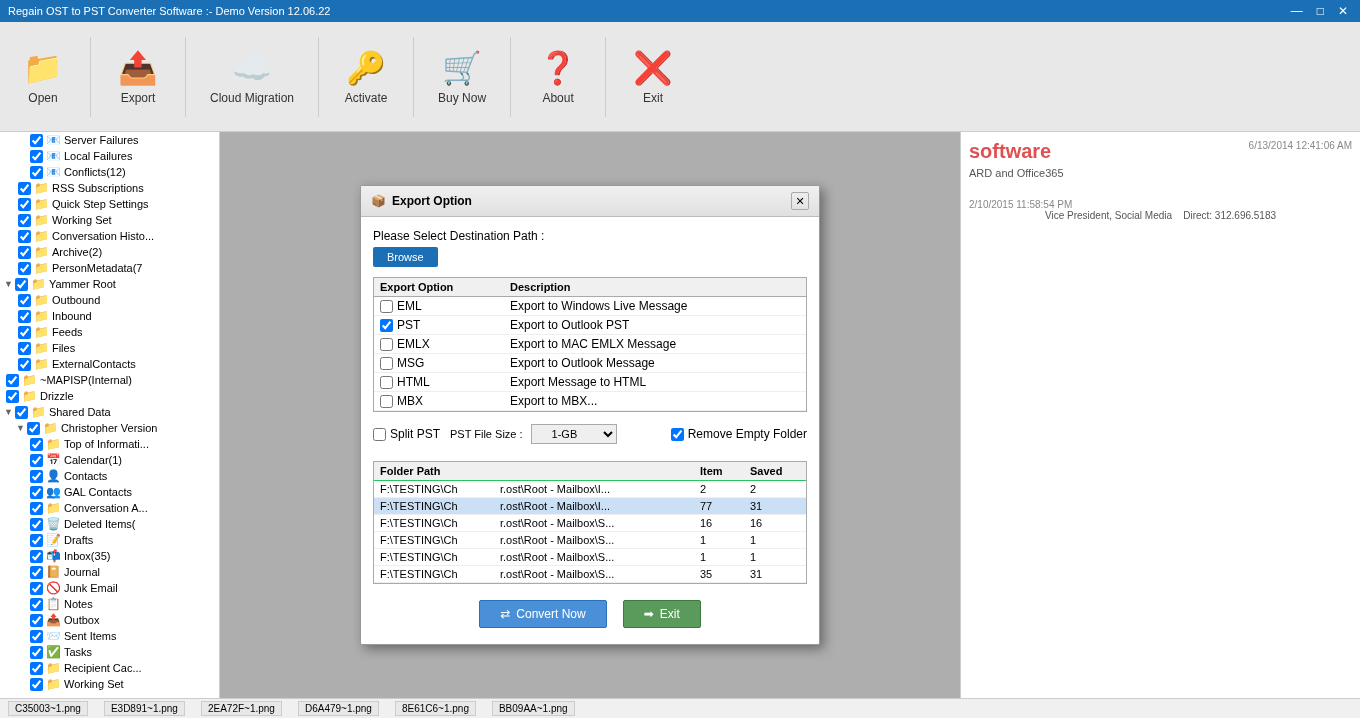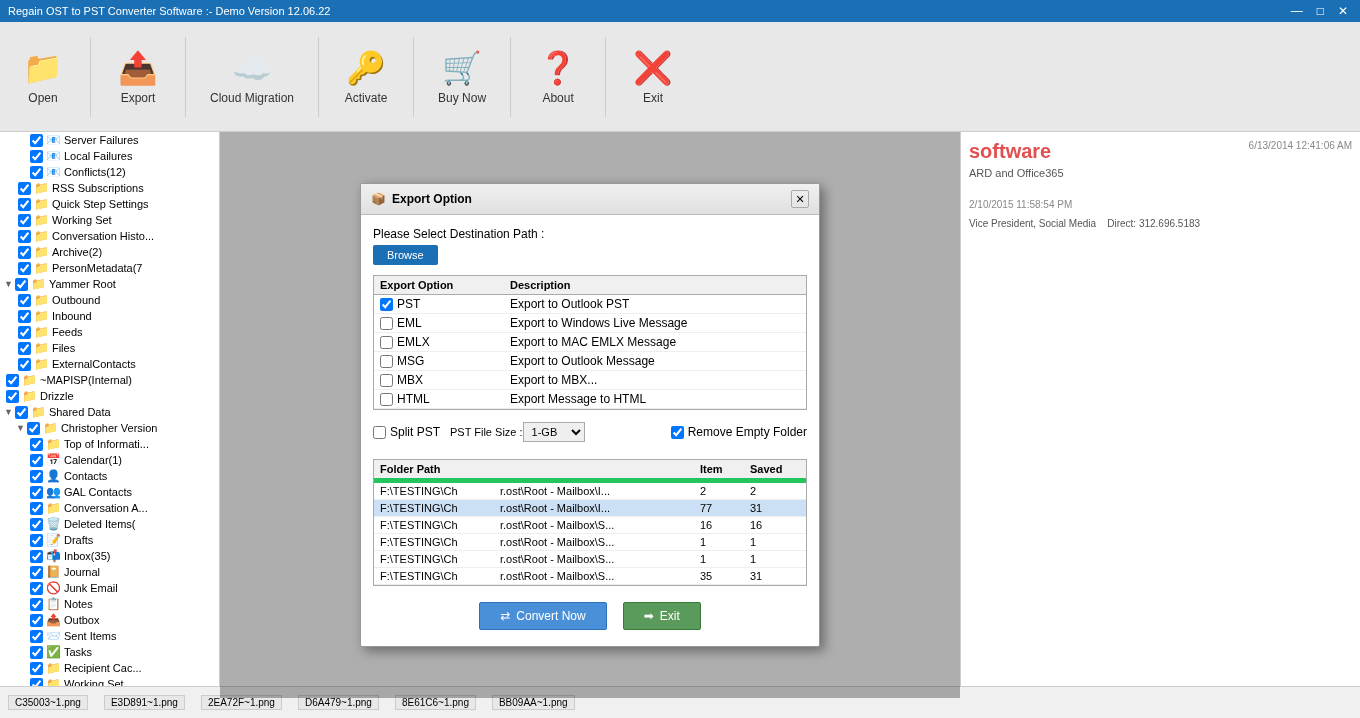--- a/index.html
+++ b/index.html
@@ -79,21 +79,21 @@
       background: white;
       opacity: 0.4;
     }
 
     
     .status-bar {
       position: absolute;
       bottom: 0;
       left: 0;
       right: 0;
-      height: 32px;
+      height: 20px;
       background: #f0f0f0;
       border-top: 1px solid #ccc;
       display: flex;
       align-items: center;
       padding: 0 8px;
       gap: 16px;
       font-size: 11px;
     }
     .status-item { display: flex; align-items: center; gap: 4px; }
     .status-thumbnail { background: #e8e8e8; border: 1px solid #ccc; padding: 1px 6px; font-size: 10px; cursor: pointer; }
@@ -174,34 +174,34 @@
 
     
     .split-row {
       display: flex;
       align-items: center;
       gap: 10px;
       margin-bottom: 13px;
       padding: 4px 0;
     }
     .split-row-left { display: flex; align-items: center; gap: 4px; }
-    .split-pst-size { display: flex; align-items: center; gap: 0; font-size: 11px; }
-    .size-select { border: 1px solid #aaa; padding: 2px 4px; font-size: 11px; }
+    .split-pst-size { display: flex; align-items: center; gap: 8px; font-size: 11px; }
+    .size-select { border: 1px solid #aaa; padding: 2px 16px; font-size: 11px; }
     .remove-empty-row { display: flex; align-items: center; gap: 4px; margin-left: auto; }
 
     
     .folder-table-container {
       border: 1px solid #aaa;
       margin-bottom: 8px;
     }
     .folder-table-header {
       display: grid;
       grid-template-columns: 120px 1fr 50px 50px;
       background: #f0f0f0;
-      border-bottom: 5px solid #22c55e;
+      border-bottom: 1px solid #22c55e;
       font-weight: bold;
       font-size: 11px;
       padding: 3px 6px;
     }
     .folder-table-body {
       max-height: 130px;
       overflow-y: auto;
     }
     .folder-row {
       display: grid;
@@ -581,59 +581,59 @@
           </div>
 
           <div class="export-table-container">
             <div class="export-table-header">
               <span>Export Option</span>
               <span>Description</span>
             </div>
             <div class="export-table-body" id="export-table-body">
             <div class="export-row">
                   <div class="export-row-left">
+                    <input type="checkbox" style="">
+                    <span>EML</span>
+                  </div>
+                  <span>Export to Windows Live Message</span>
+                </div>
+                <div class="export-row">
+                  <div class="export-row-left">
                     <input type="checkbox" checked="" style="">
                     <span>PST</span>
                   </div>
                   <span>Export to Outlook PST</span>
-                </div>
-                <div class="export-row">
-                  <div class="export-row-left">
-                    <input type="checkbox" style="">
-                    <span>EML</span>
-                  </div>
-                  <span>Export to Windows Live Message</span>
                 </div>
                 <div class="export-row">
                   <div class="export-row-left">
                     <input type="checkbox" style="">
                     <span>EMLX</span>
                   </div>
                   <span>Export to MAC EMLX Message</span>
                 </div>
                 <div class="export-row">
                   <div class="export-row-left">
                     <input type="checkbox" style="">
                     <span>MSG</span>
                   </div>
                   <span>Export to Outlook Message</span>
                 </div>
                 <div class="export-row">
                   <div class="export-row-left">
                     <input type="checkbox" style="">
+                    <span>HTML</span>
+                  </div>
+                  <span>Export Message to HTML</span>
+                </div>
+                <div class="export-row">
+                  <div class="export-row-left">
+                    <input type="checkbox" style="">
                     <span>MBX</span>
                   </div>
                   <span>Export to MBX...</span>
-                </div>
-                <div class="export-row">
-                  <div class="export-row-left">
-                    <input type="checkbox" style="">
-                    <span>HTML</span>
-                  </div>
-                  <span>Export Message to HTML</span>
                 </div>
               </div>
           </div>
 
           <div class="split-row">
             <div class="split-row-left">
               <input type="checkbox" style="">
               <span>Split PST</span>
             </div>
             <div class="split-pst-size">
@@ -712,21 +712,21 @@
         </div>
       </div>
     </div>
   </div>
 
   <div class="right-panel">
     <div class="right-panel-header" style="color:#e05050;font-size:20px;font-weight:bold;">software</div>
     <div class="right-panel-sub">ARD and Office365</div>
     <div class="email-date">6/13/2014 12:41:06 AM</div>
     <div style="margin-top:20px;color:#888;font-size:10px;">2/10/2015 11:58:54 PM</div>
-    <div style="margin-top:8px;font-size:10px;color:#555;">
+    <div style="font-size:10px;color:#555;text-align:center;">
       Vice President, Social Media &nbsp;&nbsp; Direct: 312.696.5183
     </div>
   </div>
 
 </div>
 
 <div class="status-bar" id="status-bar">
 <div class="status-item">
       <span class="status-thumbnail">C35003~1.png</span>
     </div>

